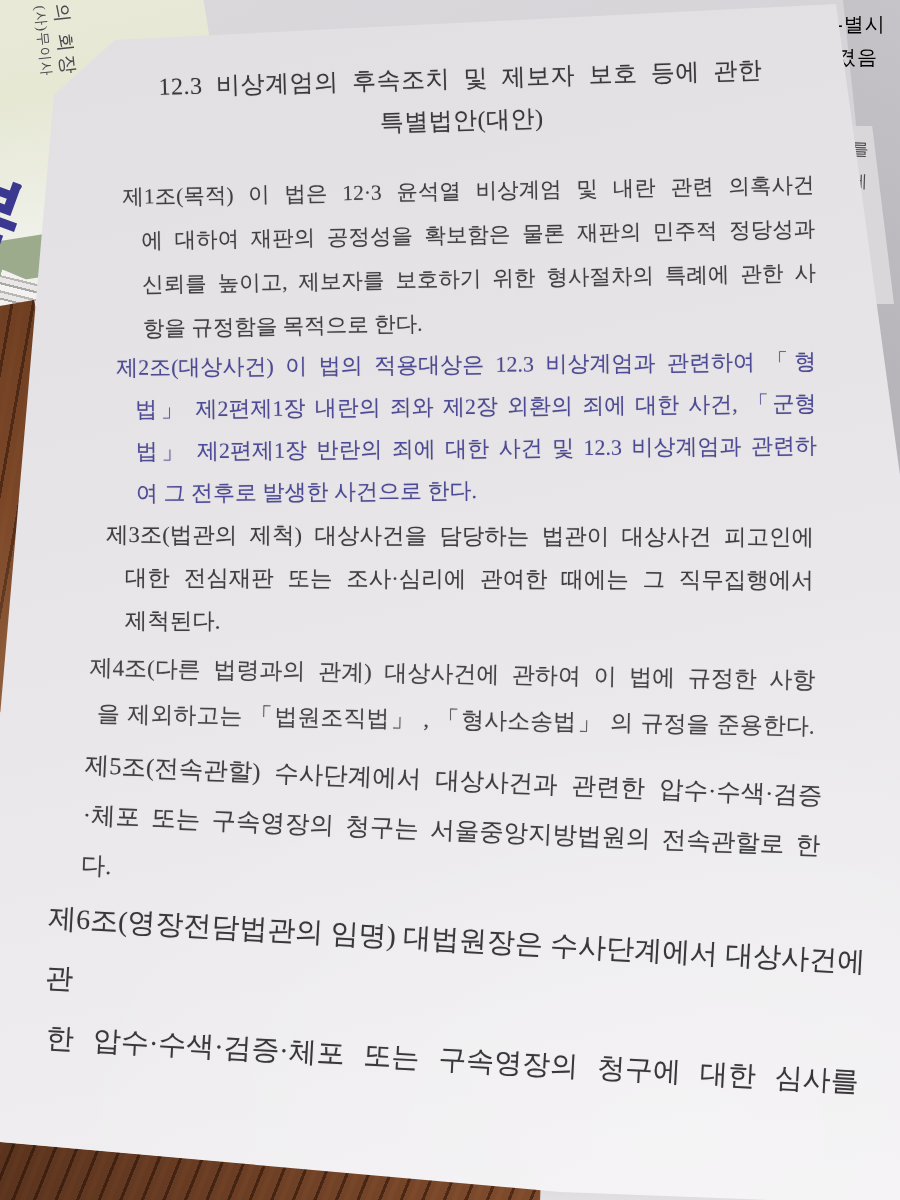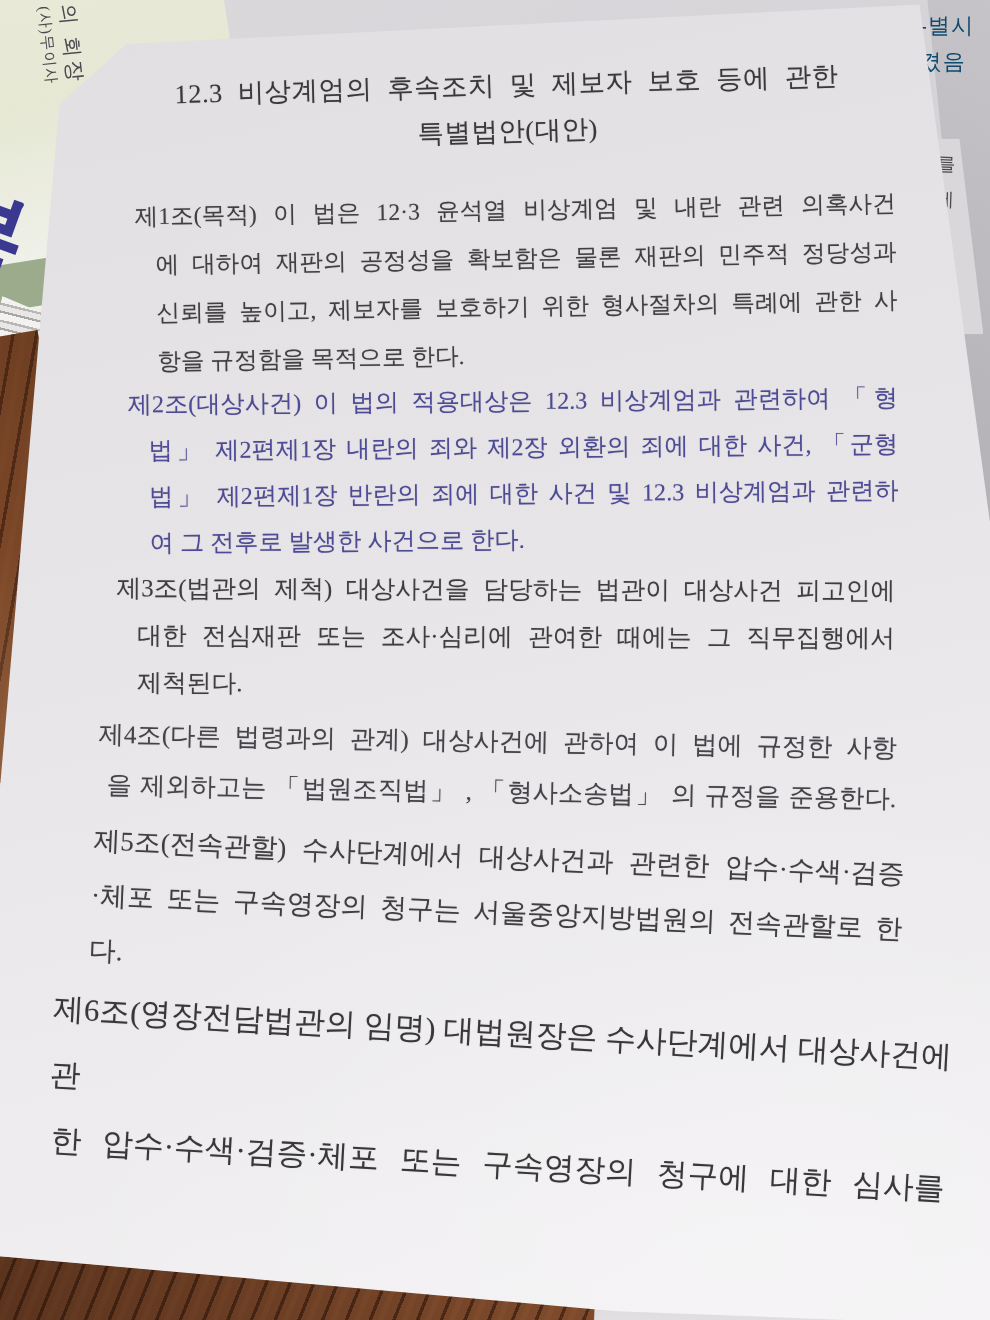--- a/index.html
+++ b/index.html
@@ -25,21 +25,21 @@
     background:#d9d7da;
     clip-path:polygon(0 0,58% 0,100% 100%,10% 100%);
   }
   .right-frags{
     position:absolute;left:850px;top:138px;width:30px;
     display:flex;flex-direction:column;gap:9px;
     font-size:17px;color:#4b4b4e;transform:rotate(2deg);
   }
   .tr-frag{
     position:absolute;left:836px;top:8px;width:64px;
-    font-size:20px;color:#0c4a6e;line-height:33px;letter-spacing:1px;
+    font-size:20px;color:#000000;line-height:33px;letter-spacing:1px;
   }
 
   
   .flyer{
     position:absolute;left:-22px;top:-36px;width:250px;height:400px;
     transform:rotate(-9deg);
     background:linear-gradient(175deg,#e9ead9 0%,#e6e8d4 30%,#eff0e8 62%,#f2f1ea 100%);
   }
   .greenband{
     position:absolute;left:-12px;top:227px;width:205px;height:42px;

